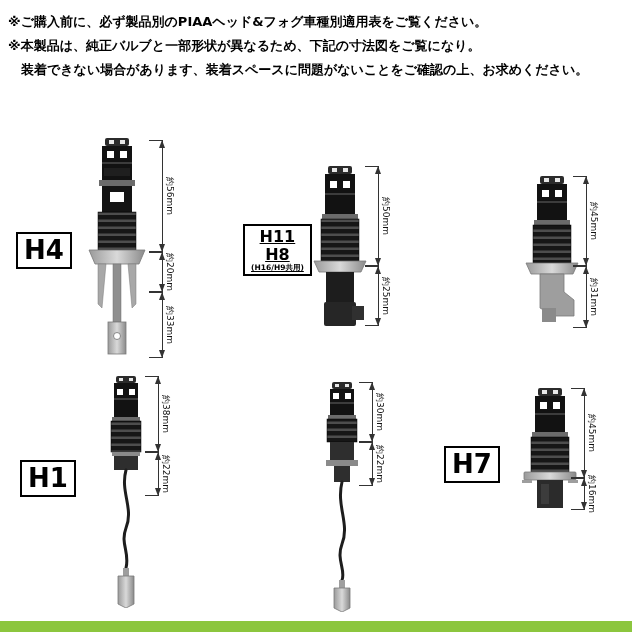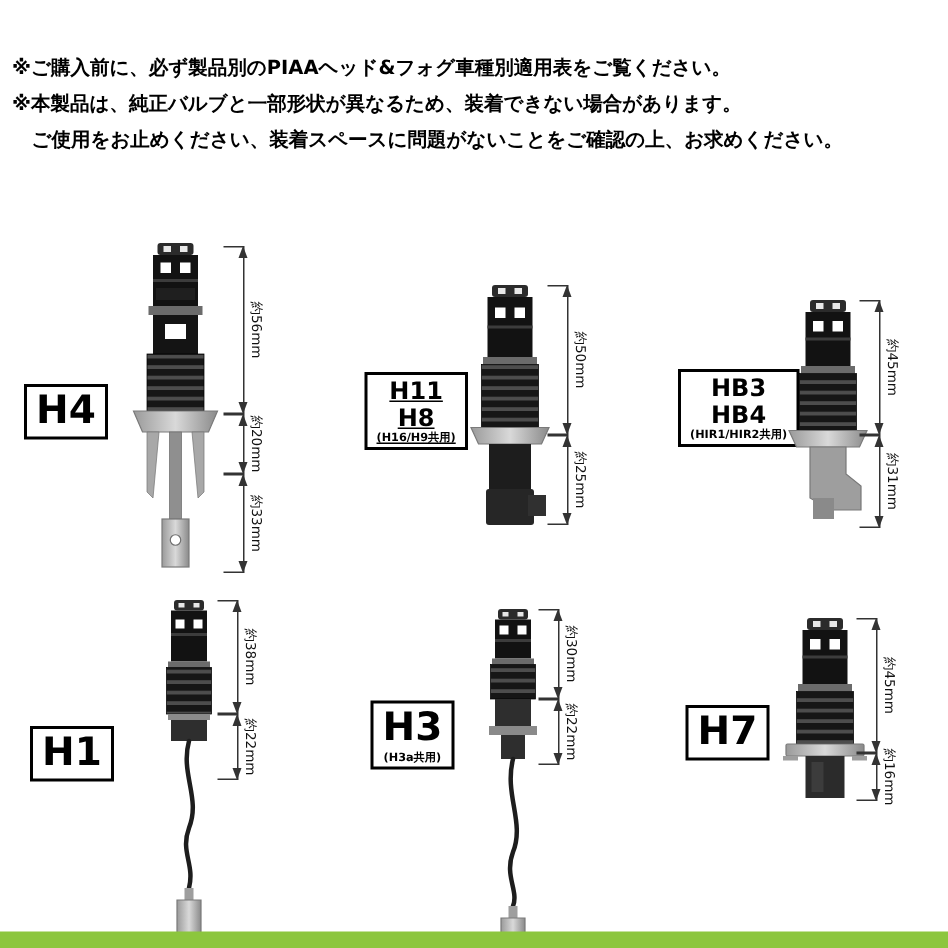--- a/index.html
+++ b/index.html
@@ -2,21 +2,21 @@
 <html><head>
 <meta charset="utf-8">
 <style>
   html,body{margin:0;padding:0;}
   body{
     width:632px;height:632px;overflow:hidden;position:relative;
     background:#ffffff;
     font-family:"DejaVu Sans","Liberation Sans",sans-serif;
     color:#000;
   }
-  .page{position:absolute;inset:0;margin-top:24px;}
+  .page{position:absolute;inset:0;}
   
   .notes{position:absolute;left:8px;top:10px;width:620px;
     font-size:13px;font-weight:bold;line-height:1.85;color:#000;}
   .notes .indent{padding-left:13px;}
   
   .type-box{position:absolute;border:2px solid #000;background:#fff;
     text-align:center;padding:2px 6px;font-weight:bold;line-height:1.1;}
   .type-box .nm{display:block;}
   .fs20 .nm{font-size:26px;}
   .fs16 .nm{font-size:16px;}
@@ -51,22 +51,22 @@
       <linearGradient id="metal" x1="0" y1="0" x2="1" y2="0">
         <stop offset="0" stop-color="#9a9a9a"></stop>
           <stop offset="0.5" stop-color="#d9d9d9"></stop>
           <stop offset="1" stop-color="#8a8a8a"></stop>
       </linearGradient>
     </defs>
   </svg>
 
   <div class="notes">
     <div>※ご購入前に、必ず製品別のPIAAヘッド&amp;フォグ車種別適用表をご覧ください。</div>
-    <div>※本製品は、純正バルブと一部形状が異なるため、装着できない場合があります。</div>
-    <div class="indent">ご使用をお止めください、装着スペースに問題がないことをご確認の上、お求めください。</div>
+    <div>※本製品は、純正バルブと一部形状が異なるため、下記の寸法図をご覧になり。</div>
+    <div class="indent">装着できない場合があります、装着スペースに問題がないことをご確認の上、お求めください。</div>
   </div>
 
   <div class="type-box fs20" style="left:16px;top:232px;">
     <span class="nm">H4</span>
   </div>
   <svg class="bulb-svg" style="left:85px;top:138px;" width="64" height="220" viewBox="0 0 64 220">
     <rect x="20" y="0" width="24" height="8" rx="2" fill="#2b2b2b"></rect>
     <rect x="24" y="2" width="5" height="4" fill="#e8e8e8"></rect>
       <rect x="35" y="2" width="5" height="4" fill="#e8e8e8"></rect>
     <rect x="17" y="8" width="30" height="34" fill="#121212"></rect>
@@ -130,25 +130,20 @@
     <span class="arrow"></span>
     <span class="dim-label">約50mm</span>
   </div>
   <div class="dim" style="left:378px;top:266px;height:60px;">
     <span class="tick t-top"></span>
       <span class="tick t-bot"></span>
     <span class="arrow"></span>
     <span class="dim-label">約25mm</span>
   </div>
 
-  <div class="type-box fs16" style="left:452px;top:222px;">
-    <span class="nm">HB3</span>
-    <span class="nm">HB4</span>
-    <span class="sub">(HIR1/HIR2共用)</span>
-  </div>
   <svg class="bulb-svg" style="left:524px;top:176px;" width="56" height="152" viewBox="0 0 56 152">
     <rect x="16" y="0" width="24" height="8" rx="2" fill="#2b2b2b"></rect>
     <rect x="20" y="2" width="5" height="4" fill="#e8e8e8"></rect>
       <rect x="31" y="2" width="5" height="4" fill="#e8e8e8"></rect>
     <rect x="13" y="8" width="30" height="36" fill="#121212"></rect>
     <rect x="18" y="14" width="7" height="7" fill="#fff"></rect>
       <rect x="31" y="14" width="7" height="7" fill="#fff"></rect>
     <rect x="13" y="25" width="30" height="2" fill="#3c3c3c"></rect>
     <rect x="10" y="44" width="36" height="5" fill="#6b6b6b"></rect>
     <rect x="9" y="49" width="38" height="38" fill="url(#fins)" stroke="#000" stroke-width="0.5"></rect>
@@ -194,24 +189,20 @@
     <span class="arrow"></span>
     <span class="dim-label">約38mm</span>
   </div>
   <div class="dim" style="left:158px;top:452px;height:44px;">
     <span class="tick t-top"></span>
       <span class="tick t-bot"></span>
     <span class="arrow"></span>
     <span class="dim-label">約22mm</span>
   </div>
 
-  <div class="type-box fs20" style="left:247px;top:443px;">
-    <span class="nm">H3</span>
-    <span class="sub">(H3a共用)</span>
-  </div>
   <svg class="bulb-svg" style="left:320px;top:382px;" width="44" height="230" viewBox="0 0 44 230">
     <rect x="12" y="0" width="20" height="7" rx="2" fill="#2b2b2b"></rect>
     <rect x="15" y="2" width="4" height="3" fill="#e8e8e8"></rect>
       <rect x="25" y="2" width="4" height="3" fill="#e8e8e8"></rect>
     <rect x="10" y="7" width="24" height="26" fill="#121212"></rect>
     <rect x="13" y="11" width="6" height="6" fill="#fff"></rect>
       <rect x="25" y="11" width="6" height="6" fill="#fff"></rect>
     <rect x="10" y="20" width="24" height="2" fill="#3c3c3c"></rect>
     <rect x="8" y="33" width="28" height="4" fill="#6b6b6b"></rect>
     <rect x="7" y="37" width="30" height="23" fill="url(#fins)" stroke="#000" stroke-width="0.5"></rect>
@@ -228,21 +219,21 @@
     <span class="arrow"></span>
     <span class="dim-label">約30mm</span>
   </div>
   <div class="dim" style="left:372px;top:442px;height:44px;">
     <span class="tick t-top"></span>
       <span class="tick t-bot"></span>
     <span class="arrow"></span>
     <span class="dim-label">約22mm</span>
   </div>
 
-  <div class="type-box fs20" style="left:457px;top:446px;text-align:right;">
+  <div class="type-box fs20" style="left:444px;top:446px;text-align:right;">
     <span class="nm">H7</span>
   </div>
   <svg class="bulb-svg" style="left:522px;top:388px;" width="56" height="122" viewBox="0 0 56 122">
     <rect x="16" y="0" width="24" height="8" rx="2" fill="#2b2b2b"></rect>
     <rect x="20" y="2" width="5" height="4" fill="#e8e8e8"></rect>
       <rect x="31" y="2" width="5" height="4" fill="#e8e8e8"></rect>
     <rect x="13" y="8" width="30" height="36" fill="#121212"></rect>
     <rect x="18" y="14" width="7" height="7" fill="#fff"></rect>
       <rect x="31" y="14" width="7" height="7" fill="#fff"></rect>
     <rect x="13" y="25" width="30" height="2" fill="#3c3c3c"></rect>

